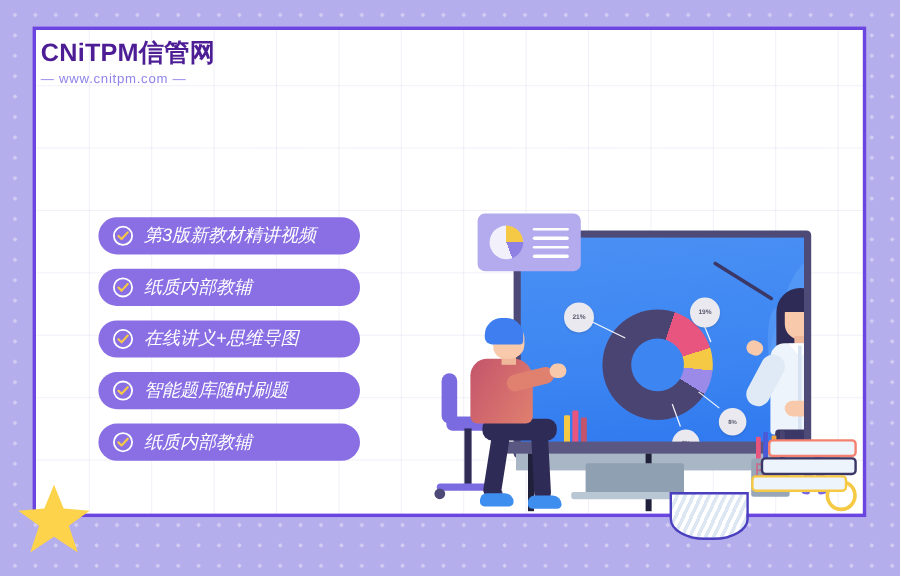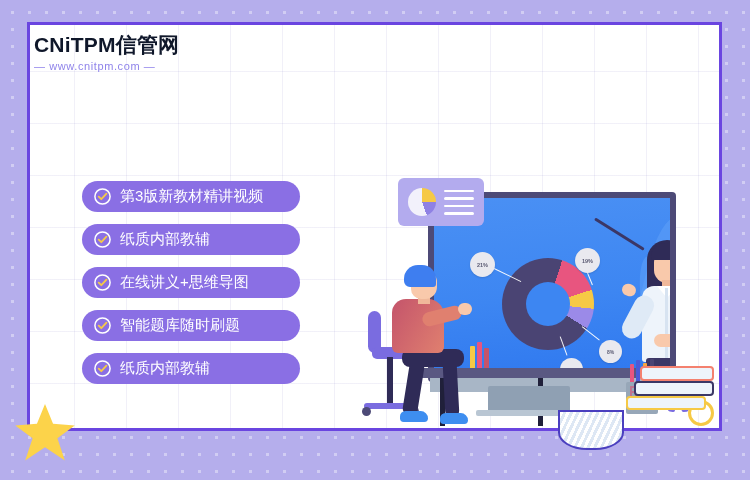--- a/index.html
+++ b/index.html
@@ -27,42 +27,42 @@
     position:absolute;inset:0;
     background-image:
       linear-gradient(to right, rgba(120,110,190,.10) 1px, transparent 1px),
       linear-gradient(to bottom, rgba(120,110,190,.10) 1px, transparent 1px);
     background-size:52px 52px;background-position:-8px -6px;
     pointer-events:none;
   }
 
   
   .logo{position:absolute;left:34px;top:34px;}
-  .logo-main{font-size:21px;font-weight:bold;color:#0f172a;letter-spacing:.2px;line-height:1;white-space:nowrap;}
+  .logo-main{font-size:21px;font-weight:bold;color:#4c1d95;letter-spacing:.2px;line-height:1;white-space:nowrap;}
   .logo-url{margin-top:5px;font-size:11px;color:#8f83ea;letter-spacing:.6px;white-space:nowrap;}
 
   
   .headline{
     position:absolute;left:32px;top:98px;width:660px;
     font-size:38px;font-weight:bold;color:#3a3a3a;
     letter-spacing:.5px;white-space:nowrap;line-height:1.12;
     font-family:"Liberation Sans","DejaVu Sans",sans-serif;
   }
 
   
   .pills{position:absolute;left:82px;top:181px;display:flex;flex-direction:column;gap:12px;}
   .pill{
     display:flex;align-items:center;gap:8px;
     height:31px;padding:0 20px 0 11px;
     background:#8a6fe4;border-radius:16px;
     color:#ffffff;font-size:15px;white-space:nowrap;
     box-sizing:border-box;width:max-content;
   }
-  .pill.w1{min-width:218px;}
-  .pill.w2{min-width:218px;}
+  .pill.w1{min-width:218px;font-style:italic;}
+  .pill.w2{min-width:218px;font-style:italic;}
   .chk{width:19px;height:19px;flex:0 0 19px;display:block;}
 
   
   .illus{position:absolute;left:370px;top:160px;width:360px;height:272px;}
   .monitor-body{
     position:absolute;left:58px;top:32px;width:248px;height:190px;
     background:#4d4a77;border-radius:4px;
   }
   .monitor-screen{
     position:absolute;left:64px;top:38px;width:236px;height:178px;

